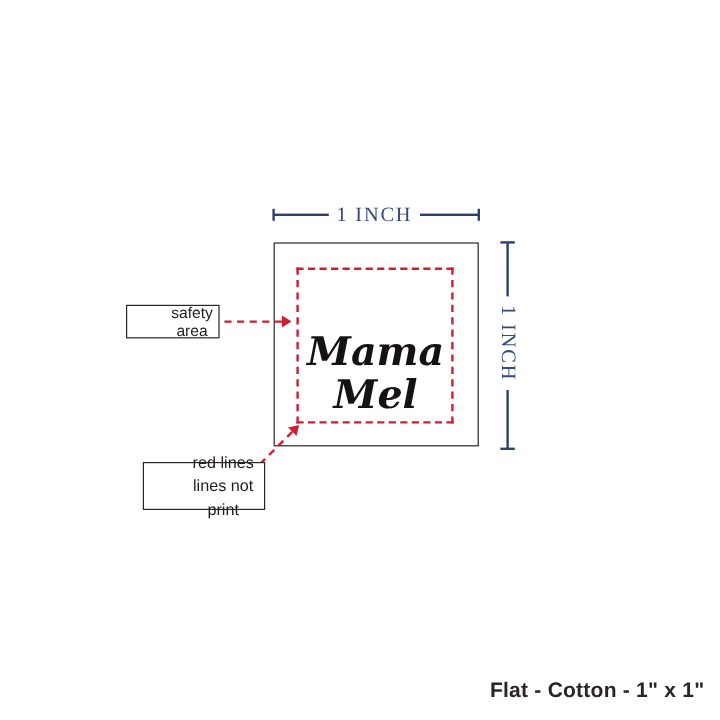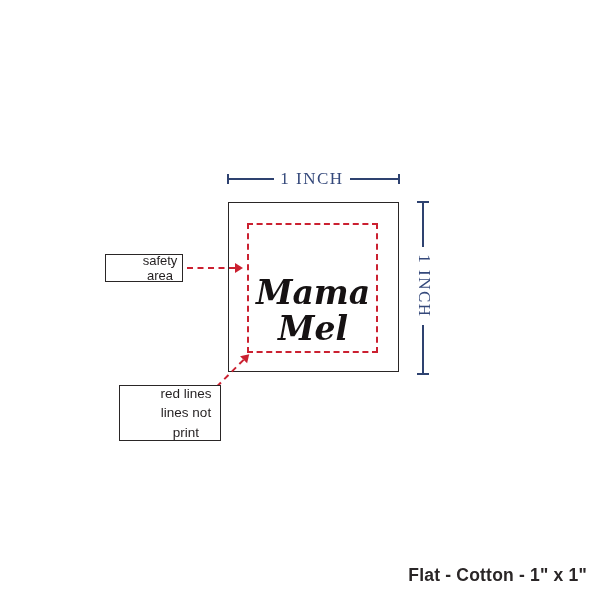--- a/index.html
+++ b/index.html
@@ -46,21 +46,21 @@
     font-weight: bold; font-size: 13px; letter-spacing: 1px; color: #161213; z-index: 2;
   }
   
   .callout {
     position: absolute; background: #ffffff; border: 1.5px solid #2a2626;
     box-sizing: border-box; display: flex; flex-direction: column;
     align-items: center; justify-content: center; text-align: center;
     color: #231f20; z-index: 3; padding-left: 32px;
   }
   .callout-safety   { left: 105px; top: 254px; width: 78px;  height: 28px; font-size: 13px; }
-  .callout-redlines { left: 119px; top: 385px; width: 102px; height: 56px; font-size: 13.5px; line-height: 1.45; align-items: center; }
+  .callout-redlines { left: 119px; top: 385px; width: 102px; height: 40px; font-size: 13.5px; line-height: 1.45; align-items: center; }
   .arrow { position: absolute; height: 0; border-top: 2px dashed #cb2030; z-index: 2; }
   .arrow-safety { left: 187px; top: 267px; width: 48px; }
   .arrow-diag   { left: 216px; top: 386px; width: 38px; transform: rotate(-45deg); transform-origin: 0 0; }
   .arrow-head {
     position: absolute; right: -8px; top: -6px; width: 0; height: 0;
     border-left: 8px solid #cb2030; border-top: 5px solid transparent; border-bottom: 5px solid transparent;
   }
   
   .footer-caption {
     position: absolute; right: 13px; top: 565px;

